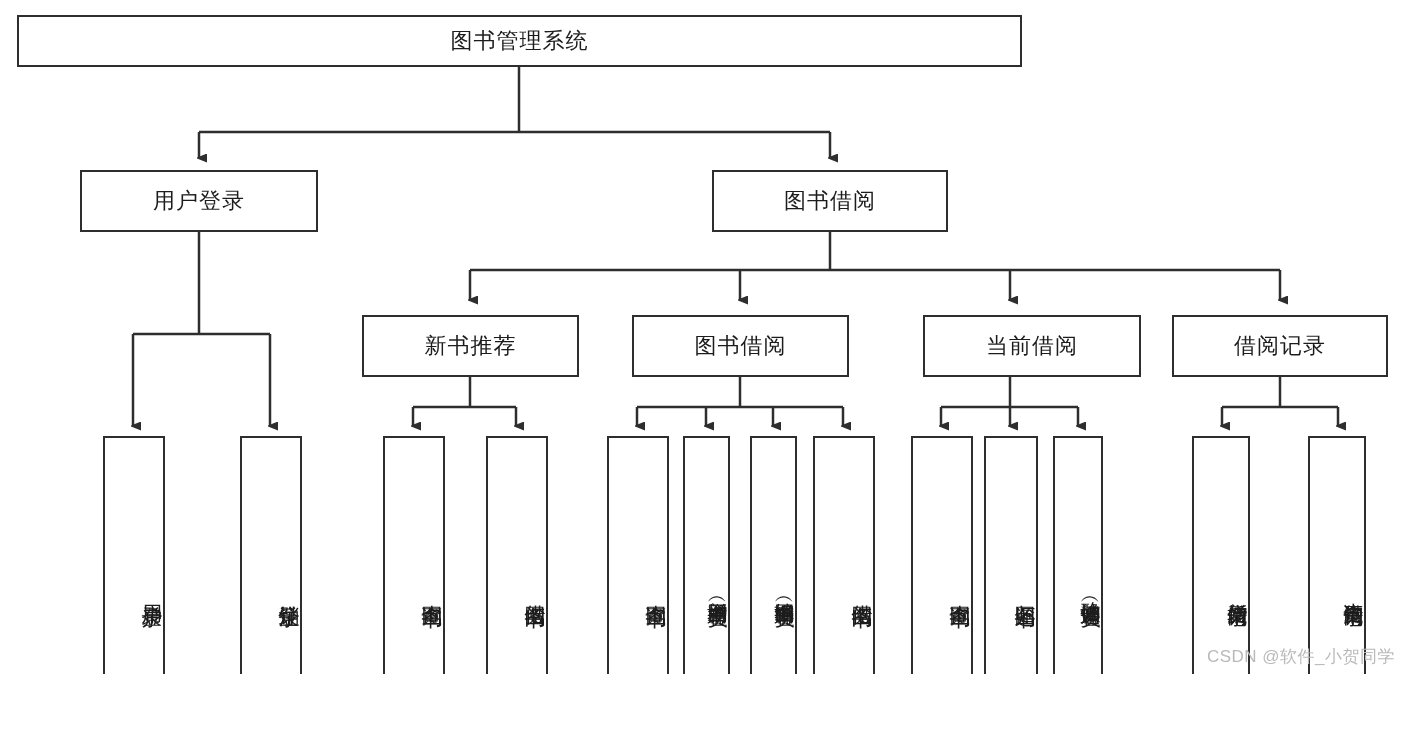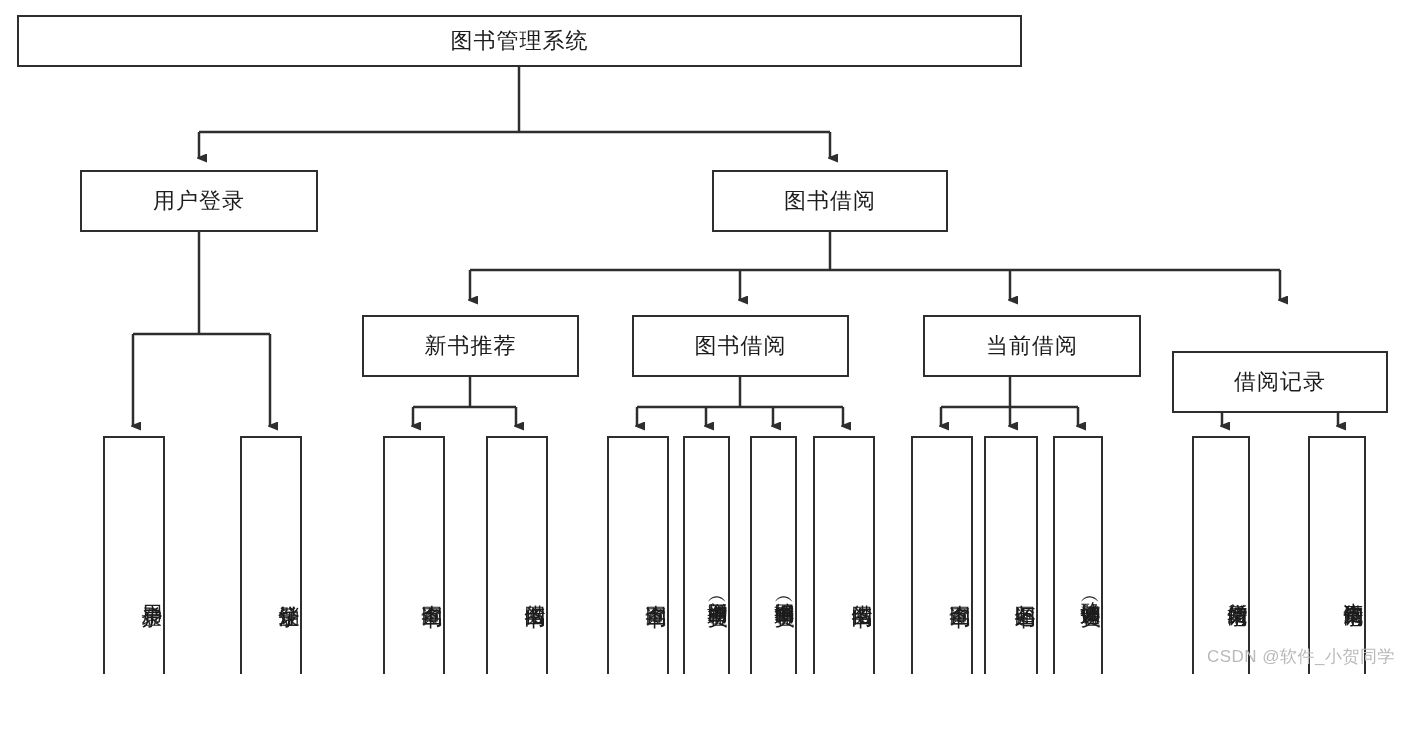--- a/index.html
+++ b/index.html
@@ -130,21 +130,21 @@
 
   <div class="node horiz" style="left:362px; top:315px; width:217px; height:62px;">
     <span>新书推荐</span>
   </div>
   <div class="node horiz" style="left:632px; top:315px; width:217px; height:62px;">
     <span>图书借阅</span>
   </div>
   <div class="node horiz" style="left:901px; top:315px; width:218px; height:62px;margin-left:22px;">
     <span>当前借阅</span>
   </div>
-  <div class="node horiz" style="left:1172px; top:315px; width:216px; height:62px;margin-top:36px;">
+  <div class="node horiz" style="left:1172px; top:315px; width:216px; height:62px;">
     <span>借阅记录</span>
   </div>
 
   <div class="node vert" style="left:103px; top:436px; width:62px; height:296px;">
     <span>用户登录</span>
   </div>
   <div class="node vert" style="left:240px; top:436px; width:62px; height:296px;">
     <span>注销登录</span>
   </div>
 

